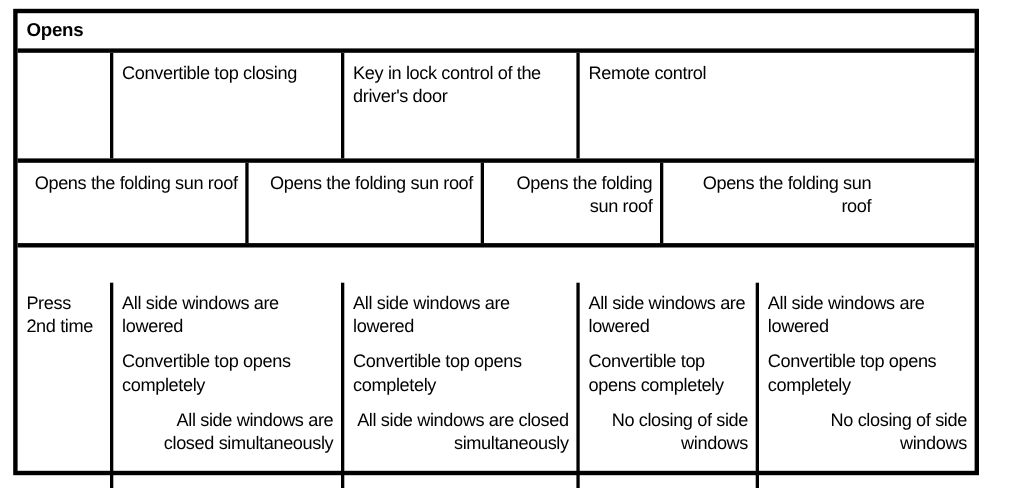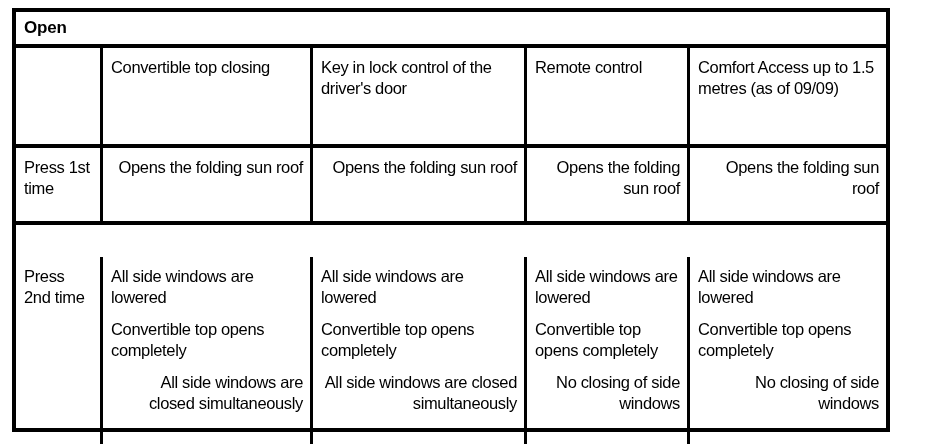--- a/index.html
+++ b/index.html
@@ -89,33 +89,31 @@
 
   .para { margin: 0 0 11px 0; }
   .para:last-child { margin-bottom: 0; text-align: right; }
 </style>
 </head>
 <body>
 
 <div id="roof-table">
 
   <div class="trow row-title">
-    <div class="cell-title">Open</div>
+    <div class="cell-title">Opens</div>
   </div>
 
   <div class="trow row-head">
     <div class="cell c0 cell-empty"></div>
     <div class="cell c1">Convertible top closing</div>
     <div class="cell c2">Key in lock control of the driver's door</div>
     <div class="cell c3">Remote control</div>
-    <div class="cell c4">Comfort Access up to 1.5 metres (as of 09/09)</div>
   </div>
 
   <div class="trow row-first">
-    <div class="cell c0 rowlabel">Press 1st time</div>
     <div class="cell c1">
       <p class="para">Opens the folding sun roof</p>
     </div>
     <div class="cell c2">
       <p class="para">Opens the folding sun roof</p>
     </div>
     <div class="cell c3">
       <p class="para">Opens the folding sun roof</p>
     </div>
     <div class="cell c4">

